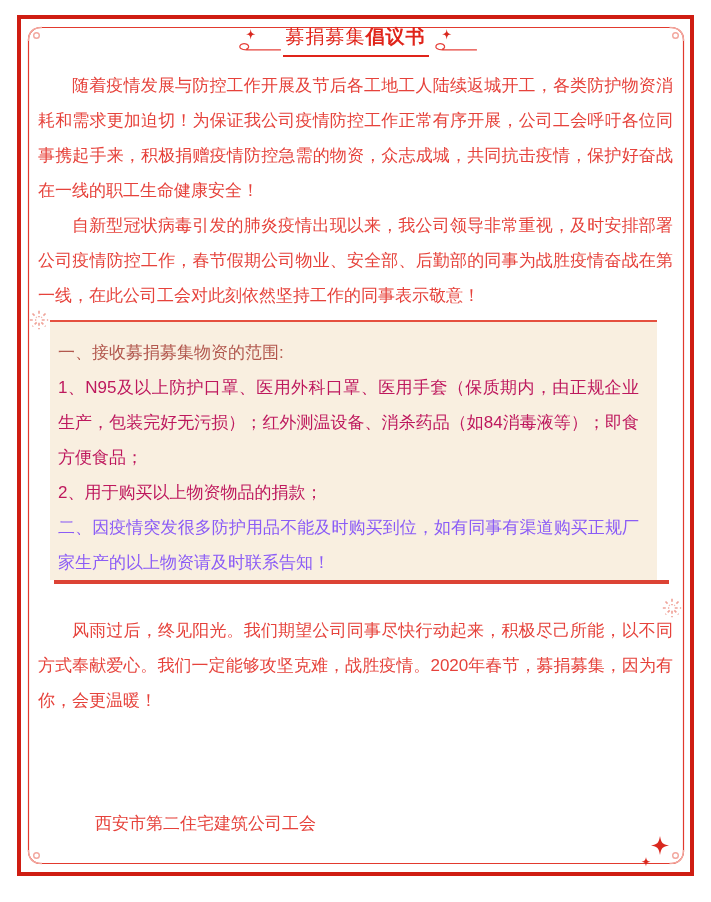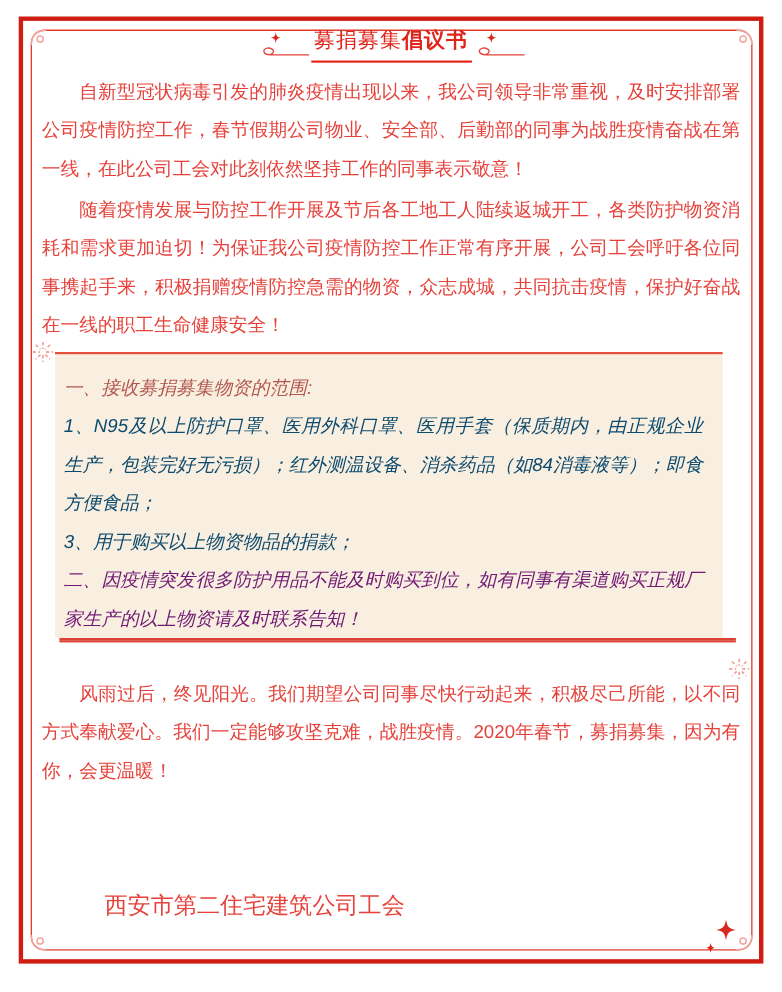--- a/index.html
+++ b/index.html
@@ -37,36 +37,36 @@
   }
   p.p2 { margin-top:2px; }
 
   .box-wrap { margin-top:7px; margin-left:12px; margin-right:16px; }
   .donation-box {
     background:#f9efe0;
     border-top:2px solid #e5503f;
     padding:13px 18px 0 8px;
   }
   .donation-box p {
-    font-size:17px; line-height:35px; text-align:justify;font-style:italic;
+    font-size:17px; line-height:35px; text-align:justify;
   }
   .bh { color:#b2584e; }
-  .bi { color:#0c4a6e; }
-  .b2 { color:#701a75; }
+  .bi { color:#be185d; }
+  .b2 { color:#8b5cf6; }
   .b3 { color:#e64d3c; }
 
   .double-line {
     margin-left:4px; width:615px; height:3px;
     border-top:2px solid #dc4335;
     border-bottom:2px solid #dc4335;
   }
   p.p3 { margin-top:29px; }
 
   .signature { position:absolute; left:38px; top:806px; width:635px; }
-  .signature div { font-size:21px; line-height:35px; color:#e6423b; }
+  .signature div { font-size:17px; line-height:35px; color:#e6423b; }
   .sig-org  { padding-left:57px; }
   .sig-date { padding-left:122px; }
 
   .sparkle-burst { position:absolute; width:22px; height:22px; }
   .burst-top-left { left:28px; top:309px; }
   .burst-bottom-right { left:661px; top:597px; }
   .corner-stars { position:absolute; left:638px; top:830px; width:42px; height:42px; }
 </style>
 </head>
 <body>
@@ -97,28 +97,28 @@
     <div class="doc-title">
       <span class="t-reg">募捐募集</span><span class="t-bold">倡议书</span>
     </div>
     <svg class="flourish" viewBox="0 0 96 50" xmlns="http://www.w3.org/2000/svg">
       <path d="M34 2 C35 9.5 36.5 11 43 12 C36.5 13 35 14.5 34 22 C33 14.5 31.5 13 25 12 C31.5 11 33 9.5 34 2 Z" fill="#d9281e"></path>
       <path d="M92 42 L26 42 C15 42 12 38 13.5 34 C15 30 22 29 27 31.5 C31.5 34 31 39.5 25 41" fill="none" stroke="#e6423b" stroke-width="2.4"></path>
     </svg>
   </div>
 
   <div class="main">
+    <p class="body p2">随着疫情发展与防控工作开展及节后各工地工人陆续返城开工，各类防护物资消耗和需求更加迫切！为保证我公司疫情防控工作正常有序开展，公司工会呼吁各位同事携起手来，积极捐赠疫情防控急需的物资，众志成城，共同抗击疫情，保护好奋战在一线的职工生命健康安全！</p>
     <p class="body p1">自新型冠状病毒引发的肺炎疫情出现以来，我公司领导非常重视，及时安排部署公司疫情防控工作，春节假期公司物业、安全部、后勤部的同事为战胜疫情奋战在第一线，在此公司工会对此刻依然坚持工作的同事表示敬意！</p>
-    <p class="body p2">随着疫情发展与防控工作开展及节后各工地工人陆续返城开工，各类防护物资消耗和需求更加迫切！为保证我公司疫情防控工作正常有序开展，公司工会呼吁各位同事携起手来，积极捐赠疫情防控急需的物资，众志成城，共同抗击疫情，保护好奋战在一线的职工生命健康安全！</p>
 
     <div class="box-wrap">
       <div class="donation-box">
         <p class="bh">一、接收募捐募集物资的范围:</p>
         <p class="bi">1、N95及以上防护口罩、医用外科口罩、医用手套（保质期内，由正规企业生产，包装完好无污损）；红外测温设备、消杀药品（如84消毒液等）；即食方便食品；</p>
-        <p class="bi">3、用于购买以上物资物品的捐款；</p>
+        <p class="bi">2、用于购买以上物资物品的捐款；</p>
         <p class="b2">二、因疫情突发很多防护用品不能及时购买到位，如有同事有渠道购买正规厂家生产的以上物资请及时联系告知！</p>
       </div>
       <div class="double-line"></div>
     </div>
 
     <p class="body p3">风雨过后，终见阳光。我们期望公司同事尽快行动起来，积极尽己所能，以不同方式奉献爱心。我们一定能够攻坚克难，战胜疫情。2020年春节，募捐募集，因为有你，会更温暖！</p>
   </div>
 
   <div class="signature">
     <div class="sig-org">西安市第二住宅建筑公司工会</div>

